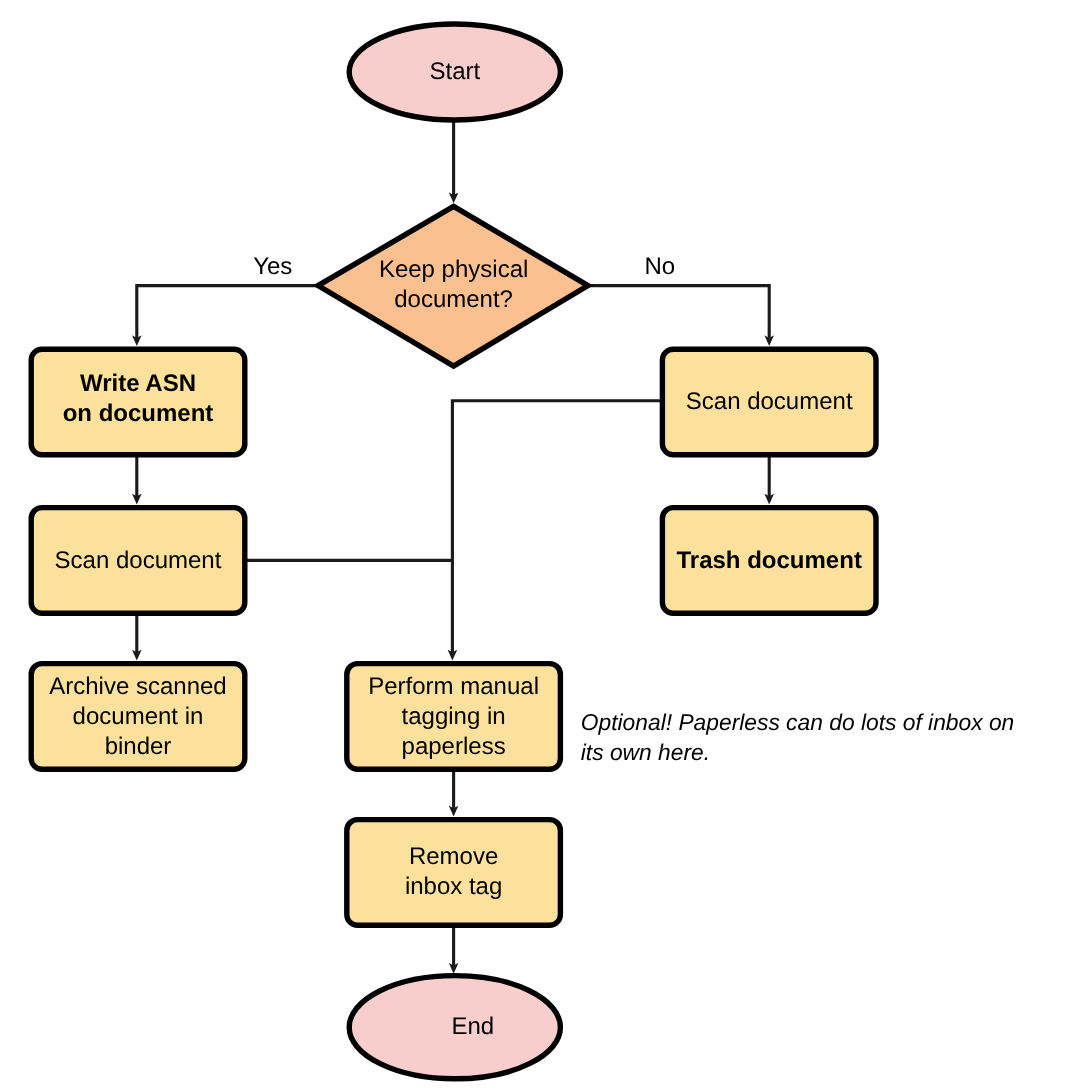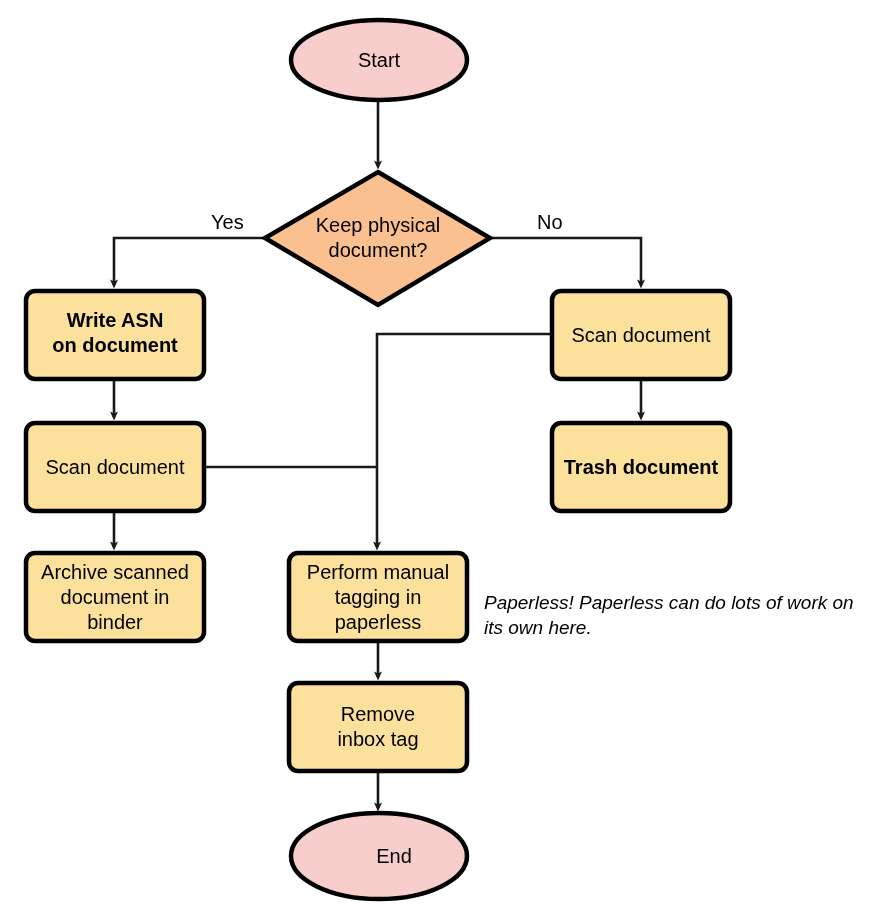--- a/index.html
+++ b/index.html
@@ -133,16 +133,16 @@
   <div class="node-label" style="left:289px; top:553px; width:178px; height:88px;">Perform manual
 tagging in
 paperless</div>
 
   <div class="node-label" style="left:306px; top:815px; width:176px; height:82px;">End</div>
 
   <div class="edge-label" style="left:211px; top:211px;">Yes</div>
 
   <div class="edge-label" style="left:509px; top:211px;margin-left:28px;">No</div>
 
-  <div class="note-text" style="left:484px; top:590px; width:400px;">Paperless! Paperless can do lots of work on
+  <div class="note-text" style="left:484px; top:590px; width:400px;">Optional! Paperless can do lots of inbox on
 its own here.</div>
 
 </div>
 
 </body></html>

